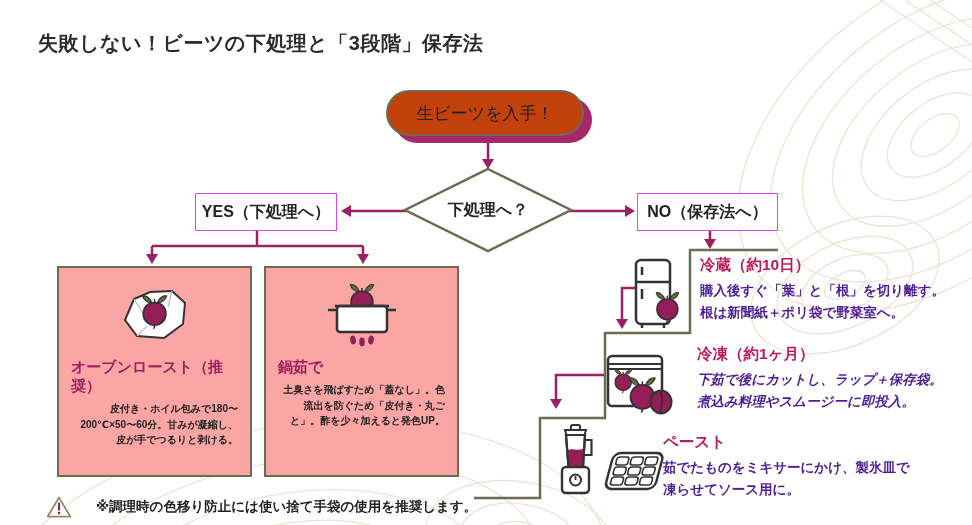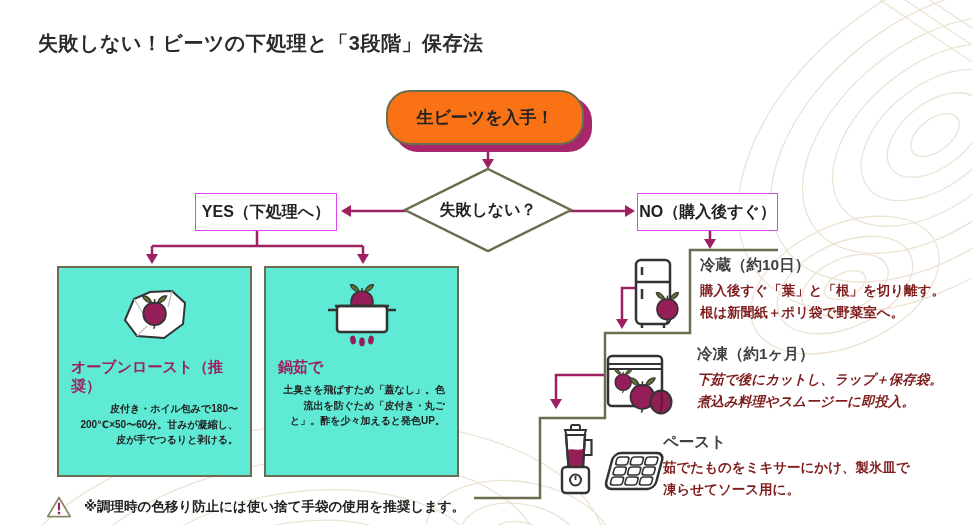--- a/index.html
+++ b/index.html
@@ -4,53 +4,53 @@
 <style>
   html,body{margin:0;padding:0;background:#fff;}
   body{font-family:"Liberation Sans","DejaVu Sans",sans-serif;}
   .canvas{position:relative;width:972px;height:525px;background:#ffffff;overflow:hidden;}
   .layer{position:absolute;left:0;top:0;width:972px;height:525px;}
   .bg{z-index:0;}
   .connectors{z-index:1;}
 
   .page-title{position:absolute;left:38px;top:30px;font-size:20px;font-weight:bold;color:#2b2b2b;letter-spacing:.5px;z-index:2;}
 
-  .pill{position:absolute;left:386px;top:90px;width:198px;height:55px;background:#f97316;
+  .pill{position:absolute;left:386px;top:90px;width:198px;height:46px;background:#c2410c;
         border:2.5px solid #6c6c50;border-radius:24px;box-shadow:8px 7px 0 #a8266a;
         display:flex;align-items:center;justify-content:center;
-        font-size:17px;font-weight:bold;color:#222;z-index:2;box-sizing:border-box;}
+        font-size:17px;font-weight:normal;color:#222;z-index:2;box-sizing:border-box;}
 
   .diamond-wrap{position:absolute;left:402px;top:167px;width:172px;height:86px;z-index:2;}
   .diamond-wrap svg{position:absolute;left:0;top:0;}
   .diamond-label{position:absolute;left:0;top:0;width:100%;height:100%;display:flex;align-items:center;justify-content:center;
         font-size:16px;font-weight:bold;color:#222;}
 
   .node-box{position:absolute;background:#fff;border:1px solid #d946ef;box-sizing:border-box;
         display:flex;align-items:center;justify-content:center;font-size:16px;font-weight:bold;color:#222;z-index:2;}
   .yes-box{left:195px;top:193px;width:142px;height:38px;}
   .no-box{left:637px;top:193px;width:141px;height:38px;}
 
-  .prep-box{position:absolute;top:266px;width:195px;height:211px;background:#5eead4;border:2.5px solid #6c6c50;box-sizing:border-box;z-index:2;}
+  .prep-box{position:absolute;top:266px;width:195px;height:211px;background:#fca5a5;border:2.5px solid #6c6c50;box-sizing:border-box;z-index:2;}
   .prep1{left:57px;} .prep2{left:264px;}
   .prep-icon{display:flex;justify-content:center;align-items:center;height:72px;margin-top:12px;}
   .prep-title{margin:6px 12px 0;font-size:15px;font-weight:bold;color:#9d2162;}
   .prep-body{margin:5px 12px 0;font-size:10px;line-height:1.55;font-weight:bold;color:#222;text-align:right;}
 
   .stage-icon{position:absolute;z-index:2;}
   .fridge-pos{left:633px;top:258px;}
   .bag-pos{left:606px;top:346px;}
   .blender-pos{left:552px;top:424px;}
   .tray-pos{left:601px;top:450px;}
-  .stage-title{position:absolute;font-size:15.5px;font-weight:bold;color:#404040;z-index:2;}
-  .stage-body{position:absolute;font-size:13.5px;line-height:1.6;font-weight:bold;color:#7f1d1d;white-space:pre-line;z-index:2;}
+  .stage-title{position:absolute;font-size:15.5px;font-weight:bold;color:#be185d;z-index:2;}
+  .stage-body{position:absolute;font-size:13.5px;line-height:1.6;font-weight:bold;color:#4c1d95;white-space:pre-line;z-index:2;}
   .st1t{left:700px;top:255px;} .st1b{left:700px;top:280px;}
   .st2t{left:697px;top:344px;} .st2b{left:697px;top:369px;font-style:italic;}
   .st3t{left:663px;top:432px;} .st3b{left:663px;top:457px;}
 
-  .footer{position:absolute;left:46px;top:495px;display:flex;align-items:center;gap:12px;z-index:2;justify-content:flex-end;}
+  .footer{position:absolute;left:46px;top:495px;display:flex;align-items:center;gap:24px;z-index:2;justify-content:flex-end;}
   .footer-text{font-size:13.5px;font-weight:bold;color:#222;}
 </style>
 </head>
 <body>
 
 <div class="canvas">
 
   <svg width="0" height="0" style="position:absolute">
     <defs>
       <g id="sym-beet">
@@ -114,28 +114,28 @@
   <div class="page-title">失敗しない！ビーツの下処理と「3段階」保存法</div>
 
   <div class="pill">
     <span>生ビーツを入手！</span>
   </div>
 
   <div class="diamond-wrap">
     <svg width="172" height="86" viewBox="0 0 172 86">
       <polygon points="86,2 169,43 86,84 3,43" fill="#fff" stroke="#6c6c50" stroke-width="2.5"></polygon>
     </svg>
-    <div class="diamond-label">失敗しない？</div>
+    <div class="diamond-label">下処理へ？</div>
   </div>
 
   <div class="node-box yes-box">
     <span>YES（下処理へ）</span>
   </div>
   <div class="node-box no-box">
-    <span>NO（購入後すぐ）</span>
+    <span>NO（保存法へ）</span>
   </div>
 
   <div class="prep-box prep1">
     <div class="prep-icon">
       <svg width="72" height="60" viewBox="0 0 72 60">
         <polygon points="6,34 15,13 31,6 53,5 66,17 64,38 45,52 18,50" fill="#fff" stroke="#333" stroke-width="2"></polygon>
         <path d="M15,13 L25,29 M53,5 L49,21 M18,50 L28,40" stroke="#bbb" stroke-width="1.2" fill="none"></path>
         <use href="#sym-beet" transform="translate(20,8) scale(0.78)"></use>
       </svg>
     </div>

